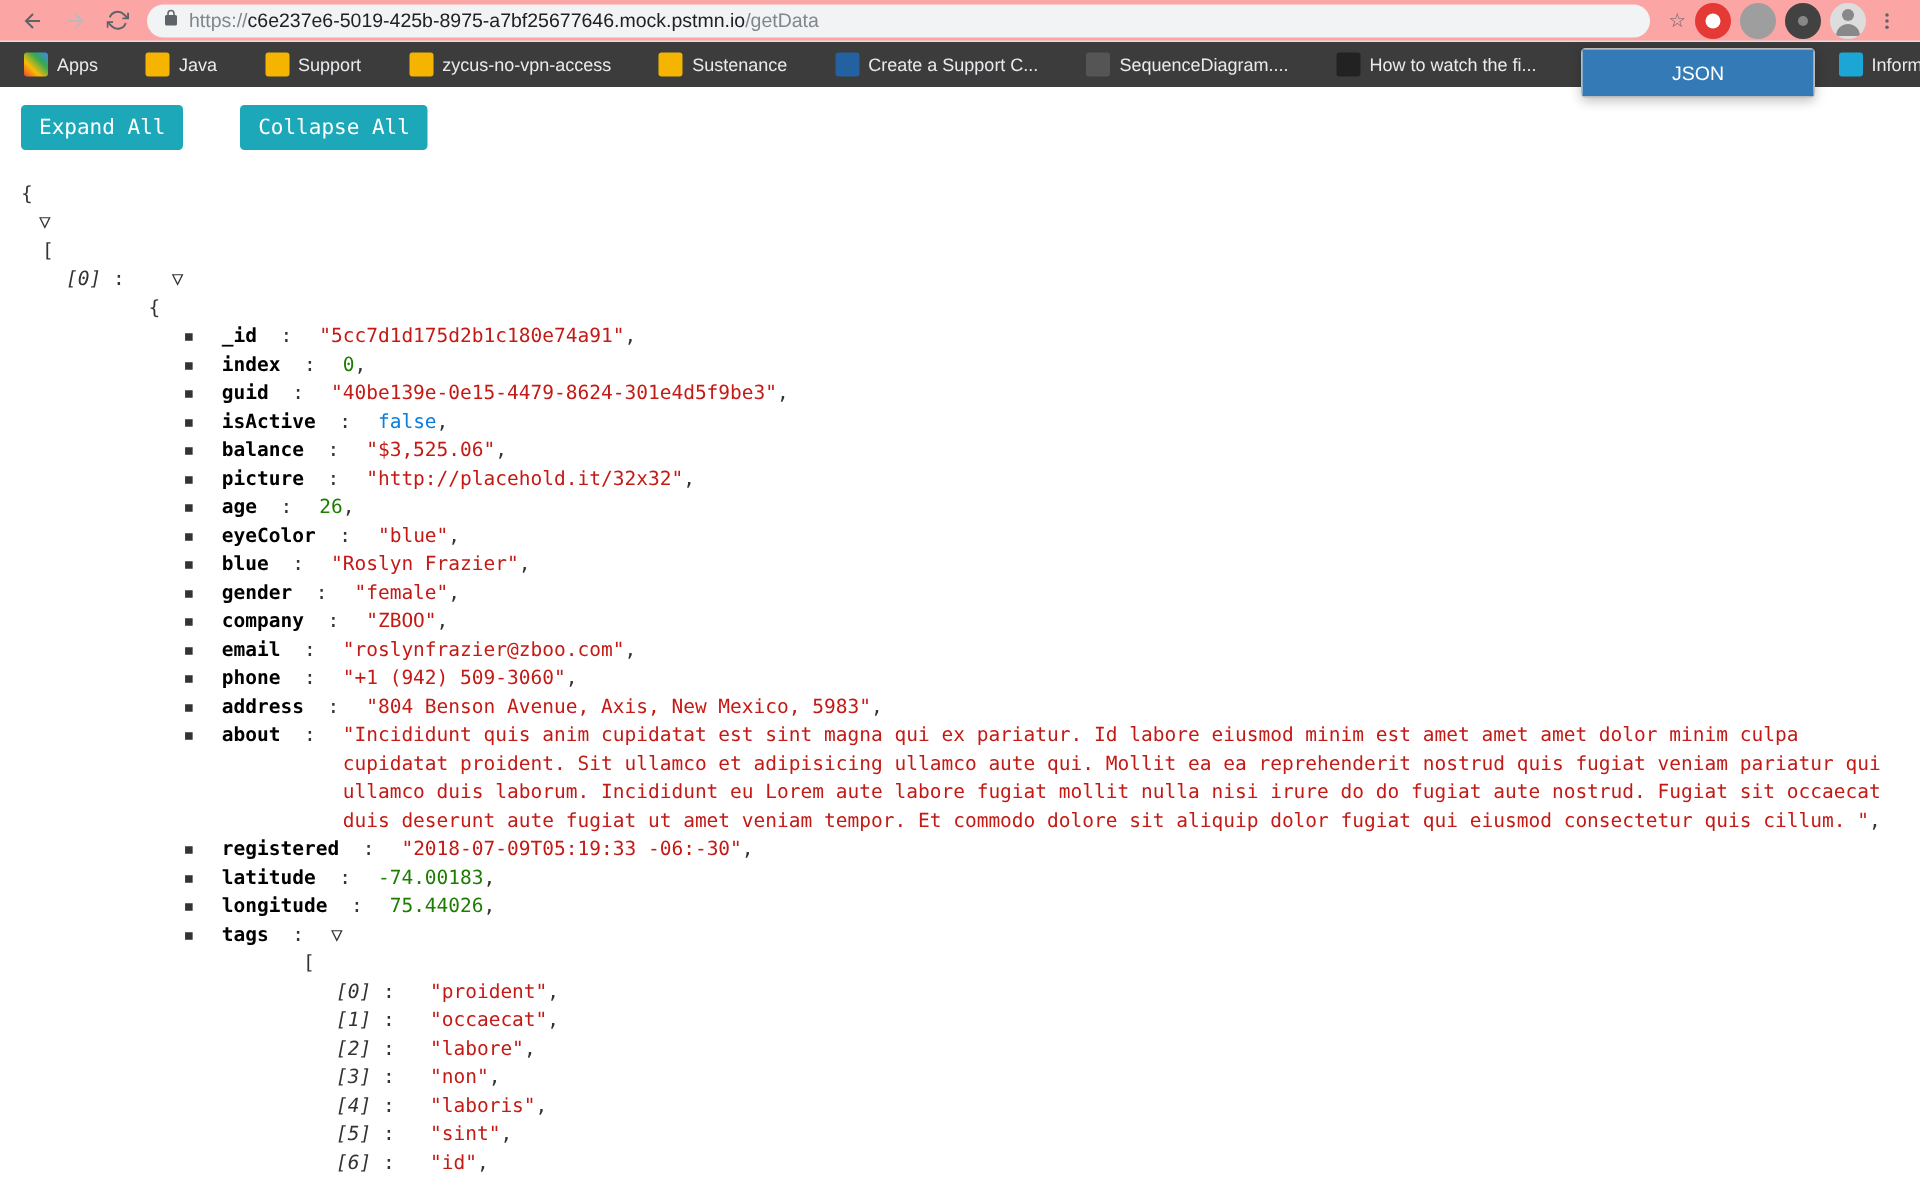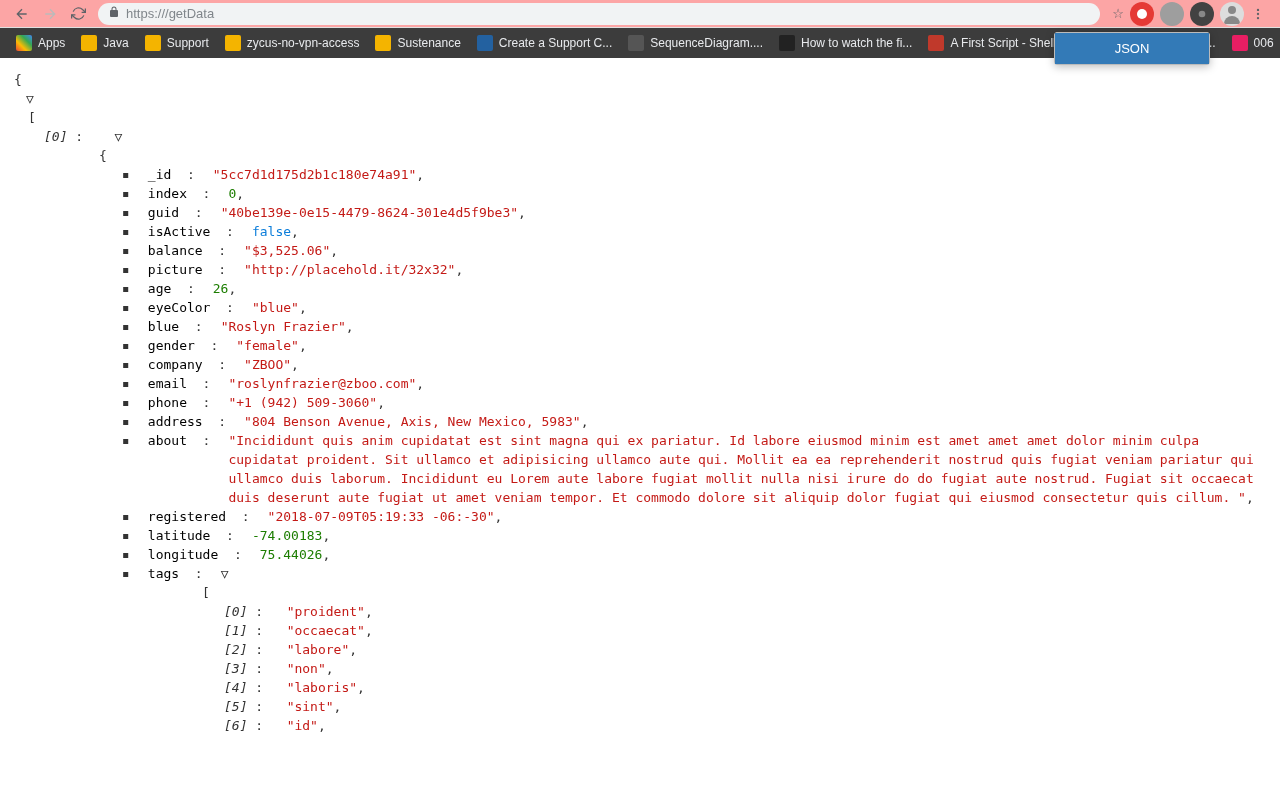--- a/index.html
+++ b/index.html
@@ -11,21 +11,21 @@
 .nav-btn.disabled { color: #bababa; }
 .url-bar { flex: 1; height: 22px; background: #f1f3f4; border-radius: 12px; display: flex; align-items: center; padding: 0 10px; margin: 0 6px; color: #202124; font-size: 13px; }
 .url-bar .lock { margin-right: 6px; color: #5f6368; }
 .url-prefix { color: #80868b; }
 .url-main { color: #202124; }
 .url-path { color: #80868b; }
 .chrome-icon { width: 24px; height: 24px; border-radius: 50%; margin-left: 6px; display: flex; align-items: center; justify-content: center; }
 .star { color: #5f6368; margin-left: 6px; }
 
 
-.bookmarks-bar { background: #3c3c3c; height: 30px; display: flex; align-items: center; padding: 0 8px; color: #e8eaed; font-size: 12px; }
+.bookmarks-bar { background: #3c3c3c; height: 30px; display: flex; align-items: center; padding: 0 8px; color: #e8eaed; font-size: 12px; gap: 16px; }
 .bm-item { display: flex; align-items: center; padding: 0 8px; cursor: pointer; white-space: nowrap; }
 .bm-icon { width: 16px; height: 16px; margin-right: 6px; display: inline-flex; align-items: center; justify-content: center; border-radius: 2px; }
 .bm-folder { background: #f4b400; color: #3c3c3c; font-size: 10px; }
 .bm-apps { background: linear-gradient(45deg,#ea4335,#fbbc04,#34a853,#4285f4); }
 
 
 .ext-popup { position: absolute; top: 32px; right: 70px; width: 156px; background: #fff; border: 1px solid #bbb; border-radius: 3px; box-shadow: 0 2px 8px rgba(0,0,0,0.25); z-index: 100; }
 .ext-item { text-align: center; padding: 8px 0; font-size: 13px; cursor: pointer; }
 .ext-item.active { background: #337ab7; color: #fff; }
 .ext-item:not(.active) { background: #f5f5f5; color: #333; border-top: 1px solid #ddd; }
@@ -34,21 +34,21 @@
 .content { padding: 12px 14px; font-family: Consolas, monospace; font-size: 13px; color: #333; height: calc(800px - 58px); overflow: hidden; }
 .btn-row { margin-bottom: 20px; }
 .btn { display: inline-block; background: #1ca8b8; color: #fff; padding: 7px 12px; font-family: Consolas, monospace; font-size: 14px; border-radius: 3px; cursor: pointer; margin-right: 30px; }
 
 
 .json-line { white-space: pre; line-height: 19px; }
 .brace { color: #333; }
 .idx { color: #333; font-style: italic; }
 .tri { color: #333; cursor: pointer; }
 .bullet { color: #333; font-weight: bold; }
-.key { color: #000; font-weight: normal; }
+.key { color: #000; font-weight: bold; }
 .colon { color: #333; }
 .str { color: #c41a16; }
 .num { color: #1c7d00; }
 .bool { color: #0b7dda; }
 .comma { color: #333; }
 .row { display: flex; align-items: flex-start; line-height: 19px; }
 .indent-0 { padding-left: 0px; }
 .indent-1 { padding-left: 12px; }
 .indent-2 { padding-left: 14px; }
 .indent-3 { padding-left: 30px; }
@@ -80,20 +80,21 @@
         <path d="M3.51 9a9 9 0 0114.85-3.36L23 10M1 14l4.64 4.36A9 9 0 0020.49 15"></path>
       </svg>
   </div>
   <div class="url-bar">
     <span class="lock">
       <svg width="12" height="12" viewBox="0 0 24 24" fill="currentColor">
           <path d="M18 8h-1V6a5 5 0 00-10 0v2H6a2 2 0 00-2 2v10a2 2 0 002 2h12a2 2 0 002-2V10a2 2 0 00-2-2zM9 6a3 3 0 016 0v2H9V6z"></path>
         </svg>
     </span>
     <span class="url-prefix">https://</span>
+      <span class="url-main">c6e237e6-5019-425b-8975-a7bf25677646.mock.pstmn.io</span>
       <span class="url-path">/getData</span>
   </div>
   <span class="star">☆</span>
   <div class="chrome-icon" style="background:#e53935">
       <svg width="12" height="12" viewBox="0 0 24 24" fill="#fff">
         <circle cx="12" cy="12" r="10"></circle>
       </svg>
     </div>
   <div class="chrome-icon" style="background:#9e9e9e"></div>
   <div class="chrome-icon" style="background:#424242">
@@ -161,20 +162,24 @@
       <span class="bm-icon" style="background: rgb(233, 30, 99);"></span>
       <span>006</span>
     </div>
   </div>
 
 <div class="ext-popup">
   <div class="ext-item active">JSON</div>
 </div>
 
 <div class="content">
+  <div class="btn-row">
+    <span class="btn">Expand All</span>
+    <span class="btn">Collapse All</span>
+  </div>
 
   <div class="json-line indent-0"><span class="brace">{</span></div>
   <div class="json-line indent-1"><span class="tri">▽</span></div>
   <div class="json-line indent-2"><span class="brace">[</span></div>
   <div class="json-line indent-3"><span class="idx">[0]</span><span class="colon"> :    </span><span class="tri">▽</span></div>
   <div class="json-line indent-4"><span class="brace">{</span></div>
 
   <div id="props-container">
       <div class="row indent-5">
         <span class="bullet">▪</span>

